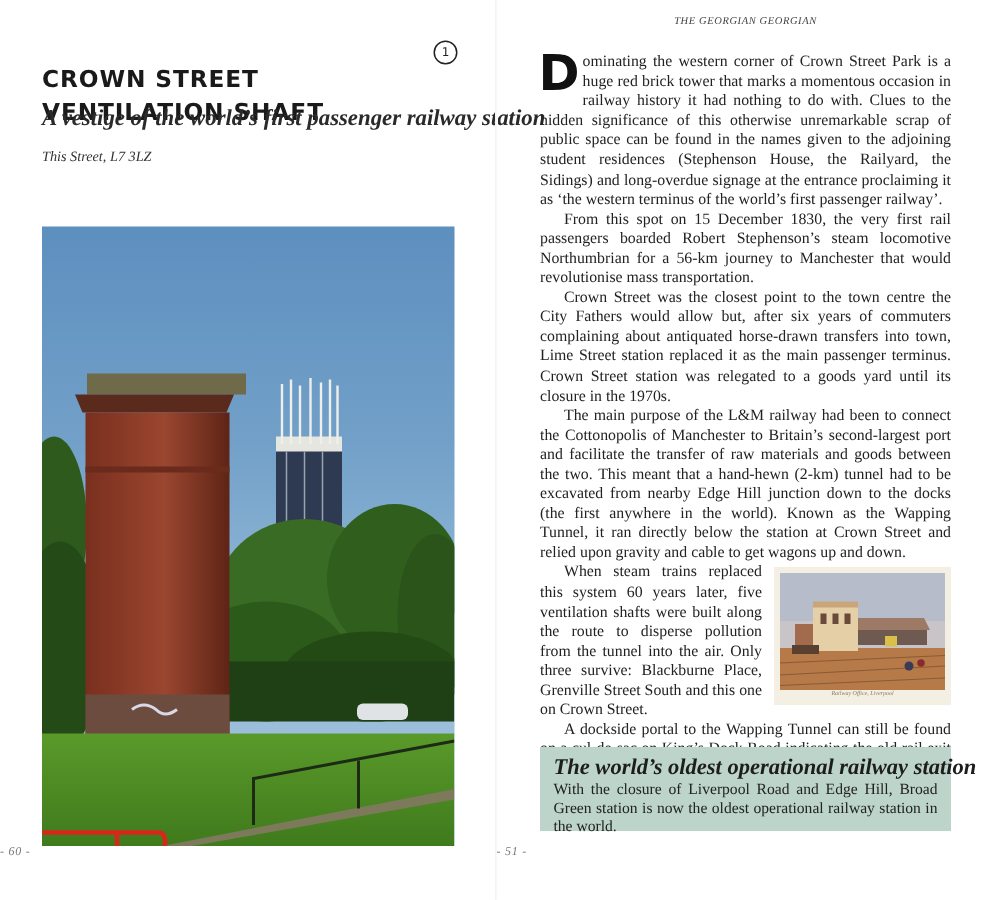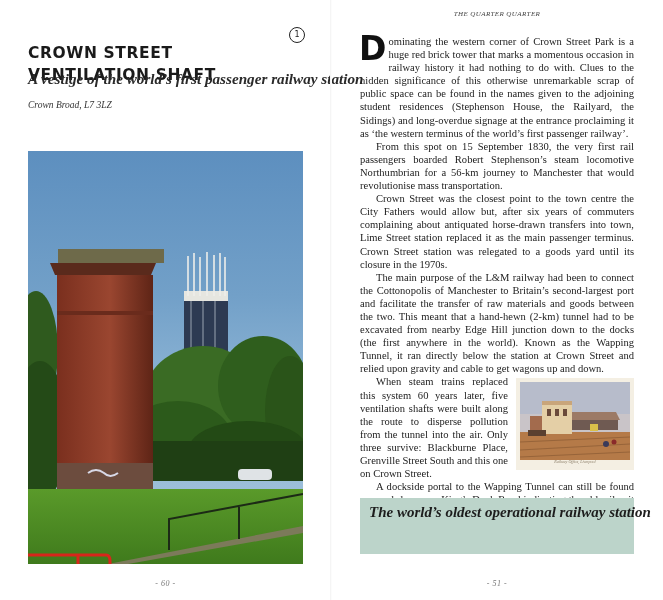--- a/index.html
+++ b/index.html
@@ -29,21 +29,21 @@
   }
   .meta { position: absolute; left: 28px; top: 99px; width: 290px; font-style: italic; font-size: 9.5px; line-height: 12px; color: #333; }
   .meta div { white-space: nowrap; }
 
   .photo {
     position: absolute; left: 28px; top: 151px; width: 275px; height: 413px; overflow: hidden;
     background: linear-gradient(to bottom, #5d8fbf 0%, #72a0c8 35%, #8fb6d6 60%, #a6c5dd 100%);
   }
   .photo svg { position: absolute; left: 0; top: 0; width: 275px; height: 413px; display: block; }
 
-  .folio { position: absolute; bottom: 12px; width: 100%; text-align: center; font-style: italic; font-size: 8px; color: #777; letter-spacing: 0.5px; }
+  .folio { position: absolute; bottom: 28px; width: 100%; font-style: italic; font-size: 8px; color: #777; letter-spacing: 0.5px; }
 
   .running-head { position: absolute; top: 10px; left: 0; width: 100%; text-align: center; font-style: italic; font-size: 7px; letter-spacing: 0.4px; color: #444; }
 
   .body-text {
     position: absolute; left: 360px; top: 35px; width: 274px;
     font-size: 10.55px; line-height: 13.1px; text-align: justify; color: #222;
   }
   .body-text p { margin: 0; text-indent: 16px; }
   .body-text p.first { text-indent: 0; }
   .dropcap {
@@ -65,21 +65,21 @@
   .sidebar-text { font-size: 10.4px; line-height: 12.6px; text-align: justify; color: #222; margin: 0; }
 </style>
 </head>
 <body>
 
 <div class="page page-left">
   <h1 class="title">CROWN STREET VENTILATION SHAFT</h1>
   <div class="entry-number">1</div>
   <h2 class="subtitle">A vestige of the world’s first passenger railway station</h2>
   <div class="meta">
-    <div>Crown Broad, L7 3LZ</div>
+    <div>This Street, L7 3LZ</div>
   </div>
 
   <div class="photo">
     <svg viewBox="0 0 275 413" preserveAspectRatio="none">
       <defs>
         <linearGradient id="brickG" x1="0" x2="1" y1="0" y2="0">
           <stop offset="0" stop-color="#7a2f1e"></stop>
             <stop offset="0.55" stop-color="#9a4630"></stop>
             <stop offset="1" stop-color="#5e2416"></stop>
         </linearGradient>
@@ -145,27 +145,27 @@
       </g>
     </svg>
   </div>
 
   <div class="folio">- 60 -</div>
 </div>
 
 <div class="gutter"></div>
 
 <div class="page page-right">
-  <div class="running-head">THE QUARTER QUARTER</div>
+  <div class="running-head">THE GEORGIAN GEORGIAN</div>
   <div class="folio">- 51 -</div>
 </div>
 
 <div class="body-text">
   <p class="first"><span class="dropcap">D</span><span>ominating the western corner of Crown Street Park is a huge red brick tower that marks a momentous occasion in railway history it had nothing to do with. Clues to the hidden significance of this otherwise unremarkable scrap of public space can be found in the names given to the adjoining student residences (Stephenson House, the Railyard, the Sidings) and long-overdue signage at the entrance proclaiming it as ‘the western terminus of the world’s first passenger railway’.</span></p>
-  <p>From this spot on 15 September 1830, the very first rail passengers boarded Robert Stephenson’s steam locomotive Northumbrian for a 56-km journey to Manchester that would revolutionise mass transportation.</p>
+  <p>From this spot on 15 December 1830, the very first rail passengers boarded Robert Stephenson’s steam locomotive Northumbrian for a 56-km journey to Manchester that would revolutionise mass transportation.</p>
   <p>Crown Street was the closest point to the town centre the City Fathers would allow but, after six years of commuters complaining about antiquated horse-drawn transfers into town, Lime Street station replaced it as the main passenger terminus. Crown Street station was relegated to a goods yard until its closure in the 1970s.</p>
   <p>The main purpose of the L&amp;M railway had been to connect the Cottonopolis of Manchester to Britain’s second-largest port and facilitate the transfer of raw materials and goods between the two. This meant that a hand-hewn (2-km) tunnel had to be excavated from nearby Edge Hill junction down to the docks (the first anywhere in the world). Known as the Wapping Tunnel, it ran directly below the station at Crown Street and relied upon gravity and cable to get wagons up and down.</p>
   <div class="inset">
     <svg viewBox="0 0 110 78" preserveAspectRatio="none">
       <rect x="0" y="0" width="110" height="78" fill="#c9c4c8"></rect>
       <rect x="0" y="0" width="110" height="32" fill="#b7bccb"></rect>
       <rect x="0" y="50" width="110" height="28" fill="#b57a48"></rect>
       <g stroke="#8a5a33" stroke-width="0.7">
           <line x1="0" y1="60" x2="110" y2="55"></line>
           <line x1="0" y1="68" x2="110" y2="62"></line>
@@ -185,13 +185,14 @@
         <circle cx="94" cy="60" r="2.5" fill="#8a2a2a"></circle>
     </svg>
     <div class="inset-caption">Railway Office, Liverpool</div>
   </div>
   <p>When steam trains replaced this system 60 years later, five ventilation shafts were built along the route to disperse pollution from the tunnel into the air. Only three survive: Blackburne Place, Grenville Street South and this one on Crown Street.</p>
   <p>A dockside portal to the Wapping Tunnel can still be found on a cul-de-sac on King’s Dock Road indicating the old rail exit to the docks.</p>
 </div>
 
 <div class="sidebar-box">
   <h3 class="sidebar-title">The world’s oldest operational railway station</h3>
+  <p class="sidebar-text">With the closure of Liverpool Road and Edge Hill, Broad Green station is now the oldest operational railway station in the world.</p>
 </div>
 
 </body></html>

